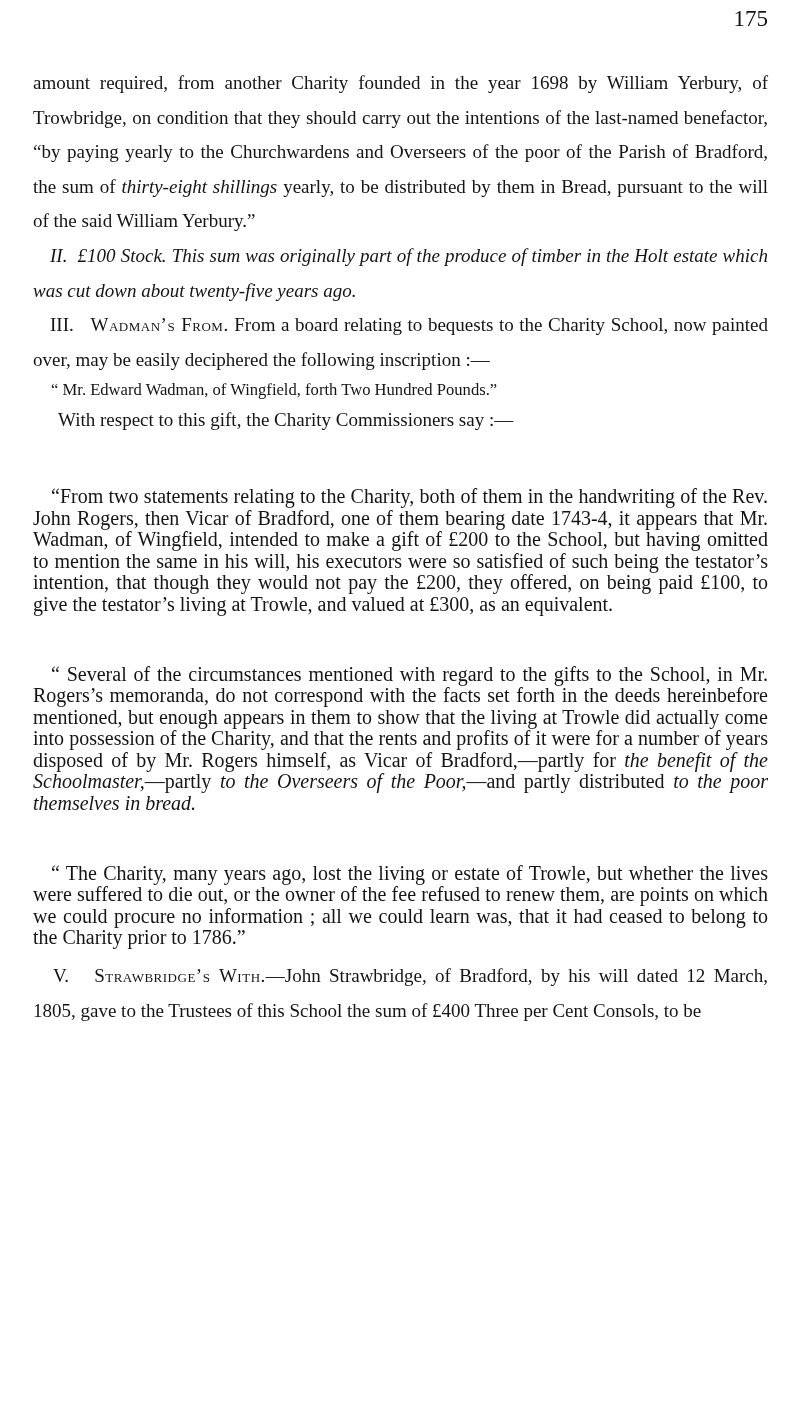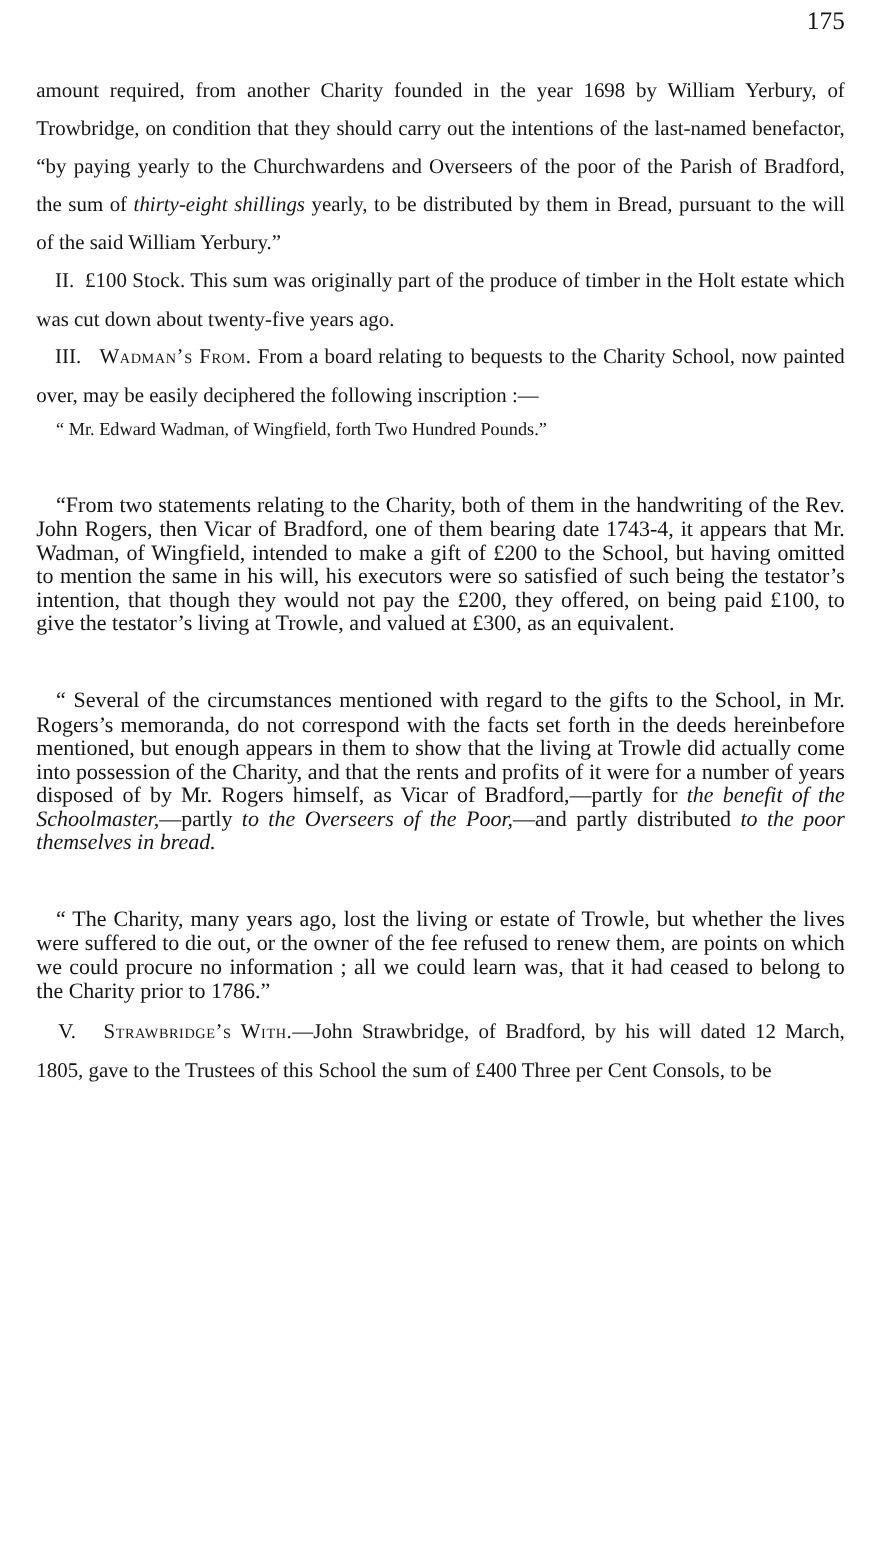--- a/index.html
+++ b/index.html
@@ -32,26 +32,27 @@
 
 <div class="page">
   <div class="header">
     <span class="page-num">175</span>
   </div>
 
   <div class="body-text">
     <p class="big"><span>amount required, from another Charity founded in the year 1698 by William Yerbury, of Trowbridge, on condition that they should carry out the intentions of the last-named benefactor, “by paying yearly to the Churchwardens and Overseers of the poor of the Parish of Bradford, the sum of</span>
       <em>thirty-eight shillings</em><span> yearly, to be distributed by them in Bread, pursuant to the will of the said William Yerbury.”</span></p>
 
-    <p class="big" style="text-indent:0; padding-left:0;"><span style="display:inline-block; margin-left:17px;">II.</span>&nbsp;&nbsp;<span>£100 Stock. This sum was originally part of the produce of timber in the Holt estate which was cut down about twenty-five years ago.</span></p>
+    <p class="big" style="text-indent:0; padding-left:0;font-style:italic;"><span style="display:inline-block; margin-left:17px;">II.</span>&nbsp;&nbsp;<span>£100 Stock. This sum was originally part of the produce of timber in the Holt estate which was cut down about twenty-five years ago.</span></p>
 
     <p class="big"><span style="display:inline-block; margin-left:17px;">III.</span>&nbsp;&nbsp;&nbsp;<span class="sc">Wadman’s From.</span><span> From a board relating to bequests to the Charity School, now painted over, may be easily deciphered the following inscription :—</span></p>
 
     <p class="quote-line">“ Mr. Edward Wadman, of Wingfield, forth Two Hundred Pounds.”</p>
 
+    <p class="big" style="text-indent:25px; margin-top:2px;">With respect to this gift, the Charity Commissioners say :—</p>
 
     <div class="gap-tiny"></div>
     <p class="small">“From two statements relating to the Charity, both of them in the handwriting of the Rev. John Rogers, then Vicar of Bradford, one of them bearing date 1743-4, it appears that Mr. Wadman, of Wingfield, intended to make a gift of £200 to the School, but having omitted to mention the same in his will, his executors were so satisfied of such being the testator’s intention, that though they would not pay the £200, they offered, on being paid £100, to give the testator’s living at Trowle, and valued at £300, as an equivalent.</p>
 
     <div class="gap-tiny"></div>
     <p class="small"><span>“ Several of the circumstances mentioned with regard to the gifts to the School, in Mr. Rogers’s memoranda, do not correspond with the facts set forth in the deeds hereinbefore mentioned, but enough appears in them to show that the living at Trowle did actually come into possession of the Charity, and that the rents and profits of it were for a number of years disposed of by Mr. Rogers himself, as Vicar of Bradford,—partly for </span><em>the benefit of the Schoolmaster,</em><span>—partly </span><em>to the Overseers of the Poor,</em><span>—and partly distributed </span><em>to the poor themselves in bread.</em></p>
 
     <div class="gap-tiny"></div>
     <p class="small">“ The Charity, many years ago, lost the living or estate of Trowle, but whether the lives were suffered to die out, or the owner of the fee refused to renew them, are points on which we could procure no information ; all we could learn was, that it had ceased to belong to the Charity prior to 1786.”</p>
 

